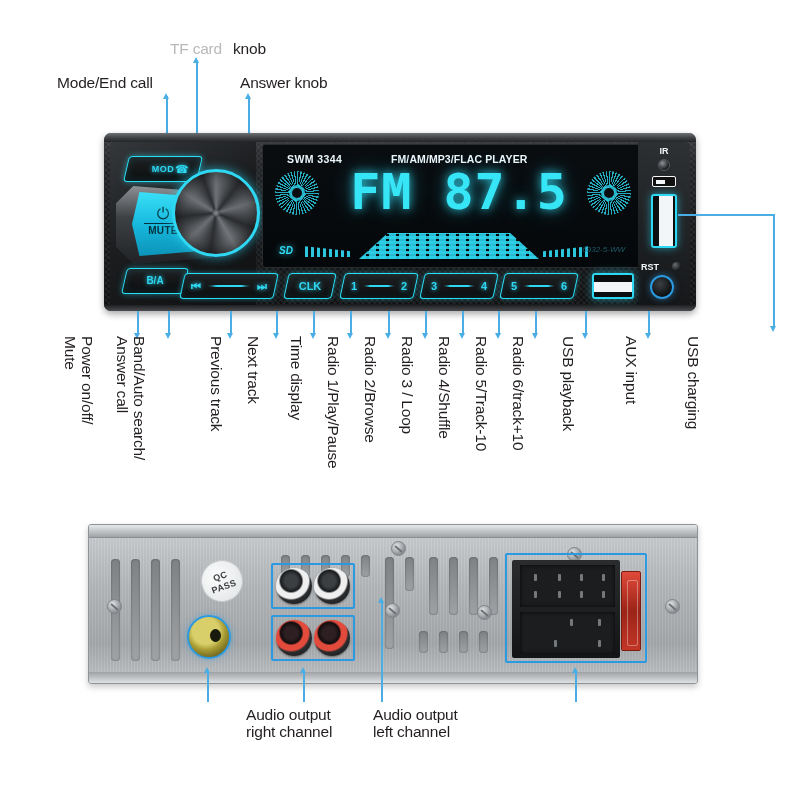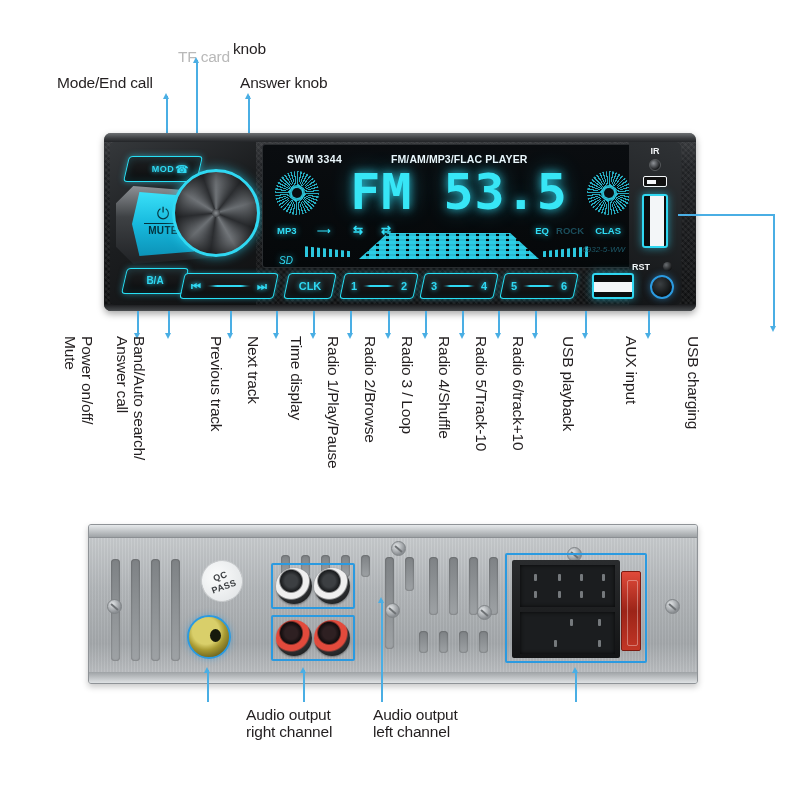--- a/index.html
+++ b/index.html
@@ -191,31 +191,31 @@
     opacity:.95;
   }
   .bars {
     position:absolute; top:99px; height:13px; width:46px;
     background:repeating-linear-gradient(90deg,#30dcf5 0 3px, transparent 3px 6px);
     opacity:.9;
   }
   .bars.l { left:42px; clip-path:polygon(0 100%,0 18%,100% 55%,100% 100%); }
   .bars.r { right:52px; clip-path:polygon(0 55%,100% 18%,100% 100%,0 100%); }
   .sdtag {
-    position:absolute; left:16px; top:110px; color:#30dcf5;
-    font-size:10px; font-weight:normal; font-style:italic;
+    position:absolute; left:16px; top:100px; color:#30dcf5;
+    font-size:10px; font-weight:bold; font-style:italic;
     text-shadow:0 0 6px rgba(48,220,245,.8);
   }
   .brandtag {
     position:absolute; right:16px; top:100px; color:#1e5a6a; font-size:8px; font-style:italic;
   }
 
   
   .rightpanel {
-    position:absolute; right:15px; top:9px; width:52px; height:163px;
+    position:absolute; right:6px; top:9px; width:52px; height:163px;
     background:linear-gradient(200deg,#2f3235,#131517);
     border-radius:0 5px 5px 0;
     padding-left:16px;
   }
   .irtxt { position:absolute; left:0; right:0; top:4px; text-align:center; color:#f2f5f7; font-size:9px; font-weight:bold; }
   .irdot {
     position:absolute; left:50%; margin-left:-6px; top:17px; width:12px; height:12px; border-radius:50%;
     background:radial-gradient(circle at 35% 32%,#8f9398,#1a1c1e 70%);
     border:1px solid #55585b;
   }
@@ -356,21 +356,21 @@
   .fuse::after{
     content:''; position:absolute; left:5px; top:8px; width:9px; height:64px;
     border:1.5px solid rgba(255,255,255,.35); border-radius:2px;
   }
 </style>
 </head>
 <body>
 
 <div id="page">
 
-  <div class="lbl faded" style="left:170px; top:48px;margin-left:8px;">TF card</div>
+  <div class="lbl faded" style="left:170px; top:40px;">TF card</div>
   <div class="lbl" style="left:233px; top:40px;">knob</div>
 
   <div class="lbl" style="left:57px; top:74px;">Mode/End call</div>
   <div class="lbl" style="left:240px; top:74px;">Answer knob</div>
 
   <div class="ln v" style="left:196px; top:60px; height:76px;"></div>
   <div class="arw up" style="left:193px; top:57px;"></div>
 
   <div class="ln v" style="left:166px; top:96px; height:42px;"></div>
   <div class="arw up" style="left:163px; top:93px;"></div>
@@ -400,32 +400,22 @@
       </div>
     </div>
 
     <div class="knob"></div>
 
     <div class="lcd">
       <div class="model">SWM 3344</div>
       <div class="kind">FM/AM/MP3/FLAC  PLAYER</div>
       <div class="disc l"></div>
       <div class="disc r"></div>
-      <div class="freq">FM 53.5</div>
-
-      <div class="lcdrow">
-        <i style="left:2px;">MP3</i>
-        <i style="left:42px;">⟶</i>
-        <i style="left:78px; font-size:12px; top:-2px;">⇆</i>
-        <i style="left:106px; font-size:12px; top:-2px;">⇄</i>
-        <i style="right:84px;">EQ</i>
-        <i class="dim" style="right:49px;">ROCK</i>
-        <i style="right:12px;">CLAS</i>
-        <i class="dim" style="right:-22px;">POP</i>
-      </div>
+      <div class="freq">FM 87.5</div>
+
 
       <div class="eqband"></div>
       <div class="bars l"></div>
       <div class="bars r"></div>
       <div class="sdtag">SD</div>
       <div class="brandtag">6932-5-WW</div>
     </div>
 
     <div class="rightpanel">
       <div class="irtxt">IR</div>

